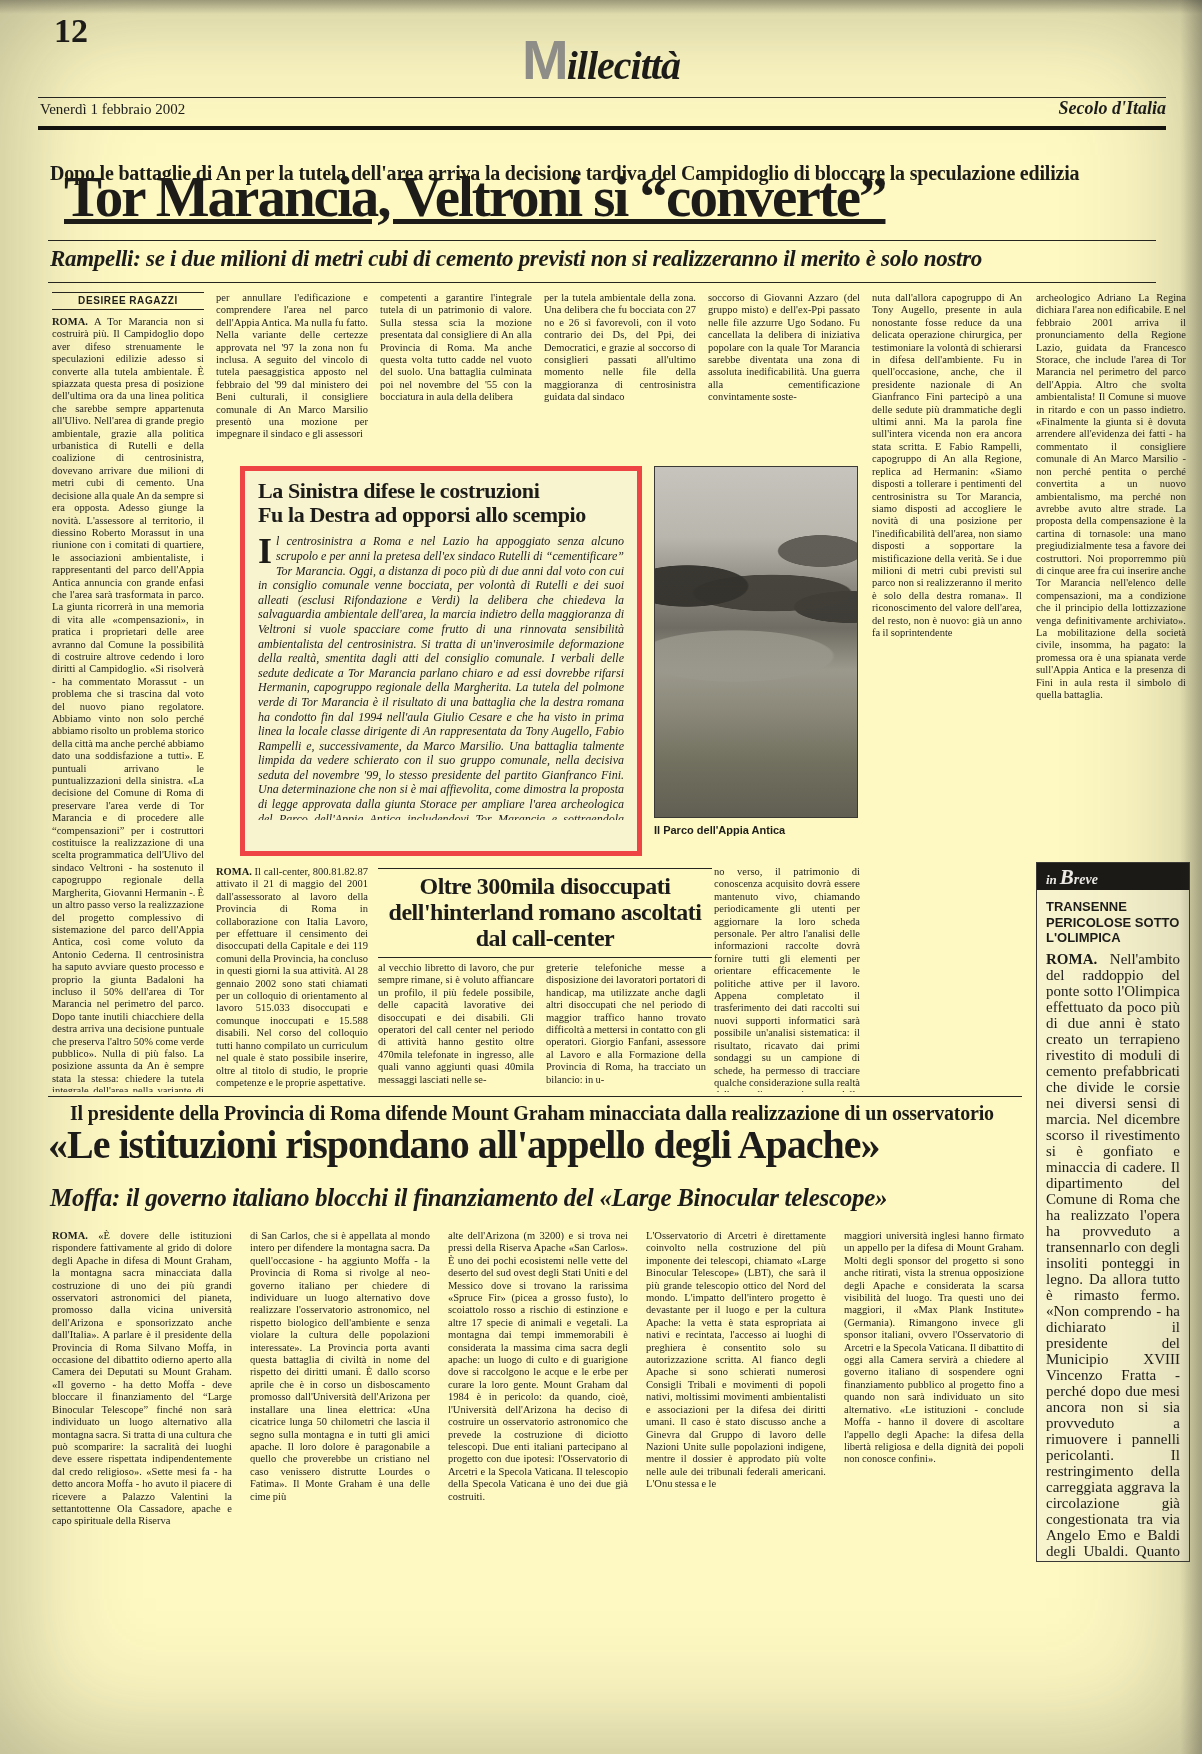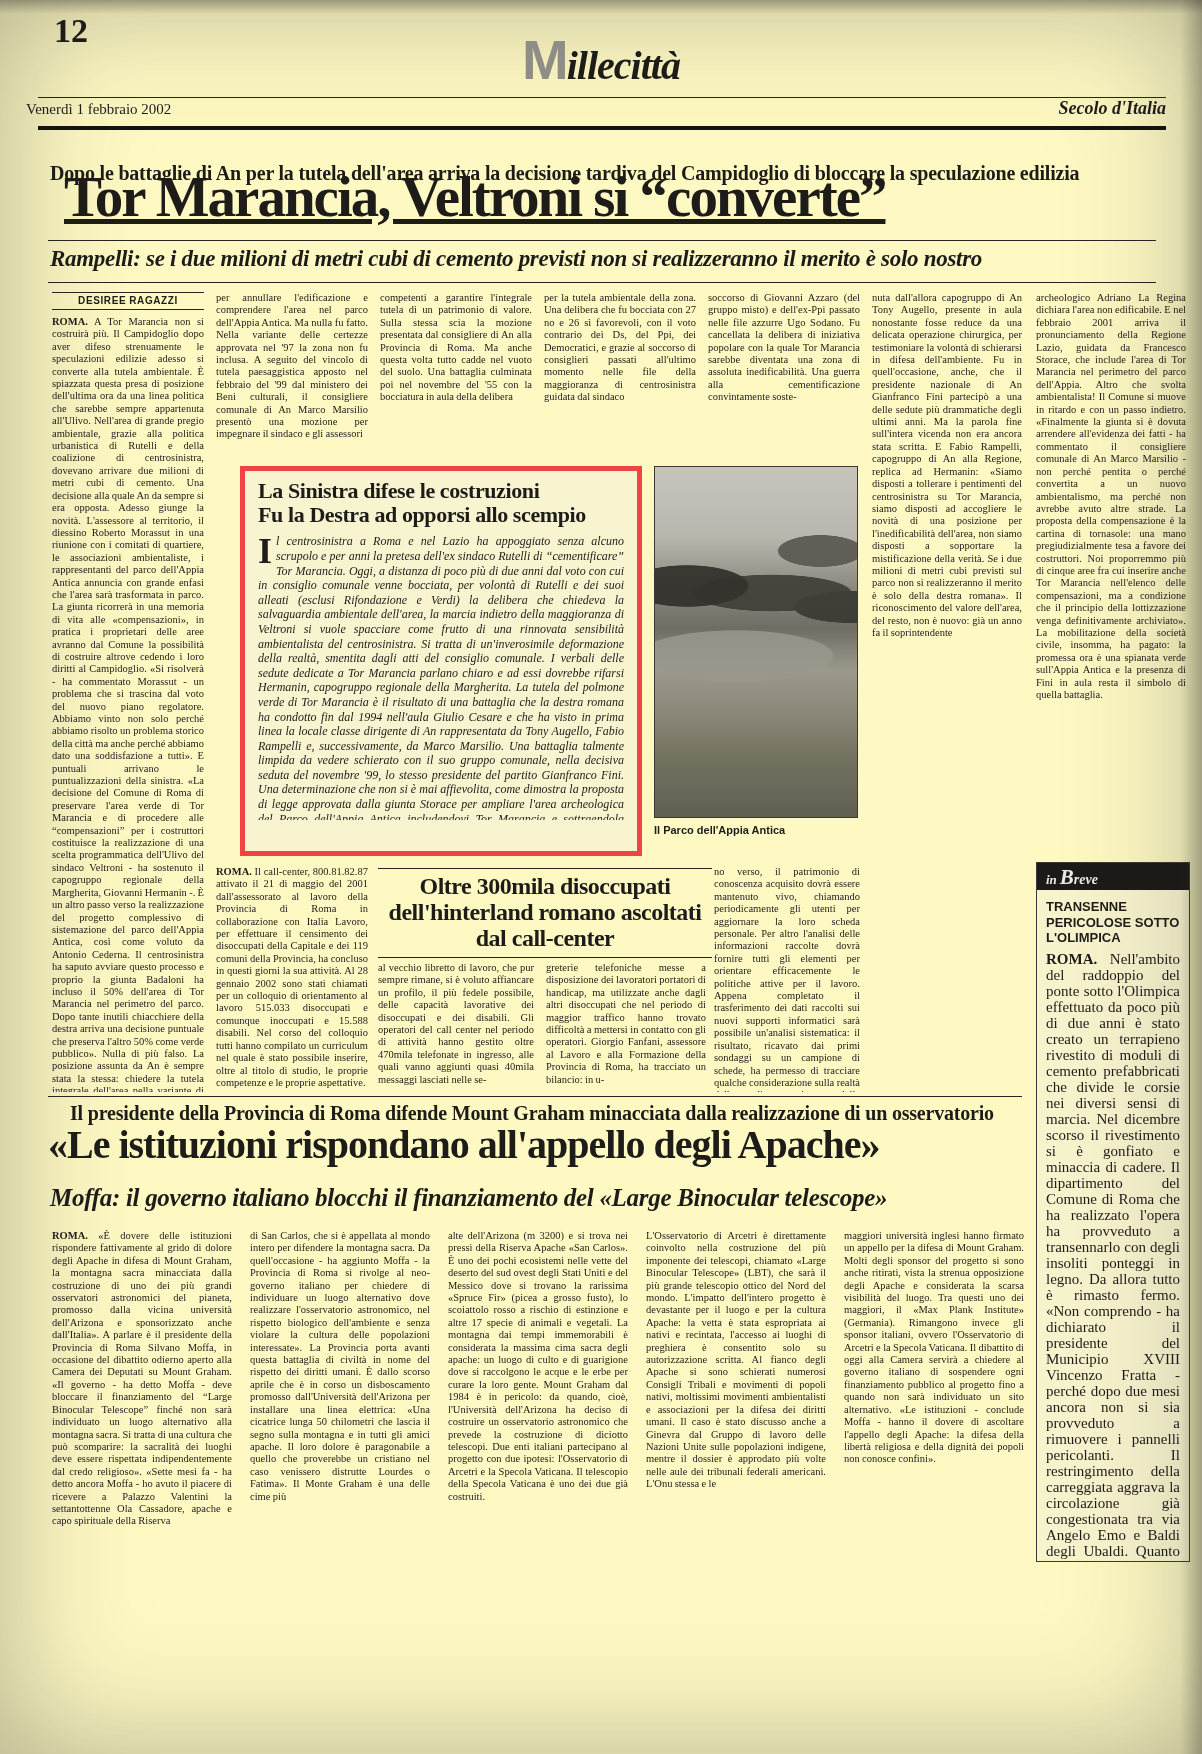--- a/index.html
+++ b/index.html
@@ -8,21 +8,21 @@
         box-shadow:inset 0 0 130px rgba(55,54,50,.38);}
   .page::before{content:"";position:absolute;left:0;top:0;width:100%;height:14px;
         background:linear-gradient(180deg,rgba(40,40,37,.35),transparent);pointer-events:none;}
   .page::after{content:"";position:absolute;right:0;top:0;width:22px;height:100%;
         background:linear-gradient(270deg,rgba(40,40,37,.30),transparent);pointer-events:none;}
   .rule{position:absolute;background:#26251f;}
   .pgnum{position:absolute;left:54px;top:14px;font:bold 34px/1 "Liberation Serif",serif;}
   .masthead{position:absolute;left:0;right:0;top:32px;text-align:center;}
   .mast-m{font:bold 56px/1 "Liberation Sans",sans-serif;color:#8f8d87;letter-spacing:-2px;}
   .mast-rest{font:italic bold 40px/1 "Liberation Serif",serif;letter-spacing:-1px;}
-  .dateline{position:absolute;left:26px;top:102px;font:15px/1 "Liberation Serif",serif;}
+  .dateline{position:absolute;left:40px;top:102px;font:15px/1 "Liberation Serif",serif;}
   .papername{position:absolute;right:36px;top:99px;font:italic bold 18px/1 "Liberation Serif",serif;}
   .kicker{position:absolute;left:50px;top:146px;width:1110px;font:bold 20px/1.1 "Liberation Serif",serif;letter-spacing:-.2px;margin-top:16px;}
   .headline{position:absolute;left:64px;top:168px;font:bold 57px/1.02 "Liberation Serif",serif;letter-spacing:-2px;white-space:nowrap;text-decoration:underline;}
   .subhead{position:absolute;left:50px;top:246px;width:1110px;font:italic bold 23px/1.1 "Liberation Serif",serif;letter-spacing:-.3px;}
   .col{position:absolute;font-size:10.5px;line-height:12.4px;text-align:justify;overflow:hidden;word-spacing:-.3px;}
   .col b{font-weight:bold;}
   .byline{font:bold 10px/1 "Liberation Sans",sans-serif;text-align:center;letter-spacing:.6px;
           border-top:1px solid #26251f;border-bottom:1px solid #26251f;padding:3px 0;margin-bottom:6px;}
   .inset{position:absolute;left:240px;top:466px;width:402px;height:390px;border:5px solid #ef4444;
          box-sizing:border-box;padding:8px 13px;background:rgba(236,234,229,.35);overflow:hidden;}

